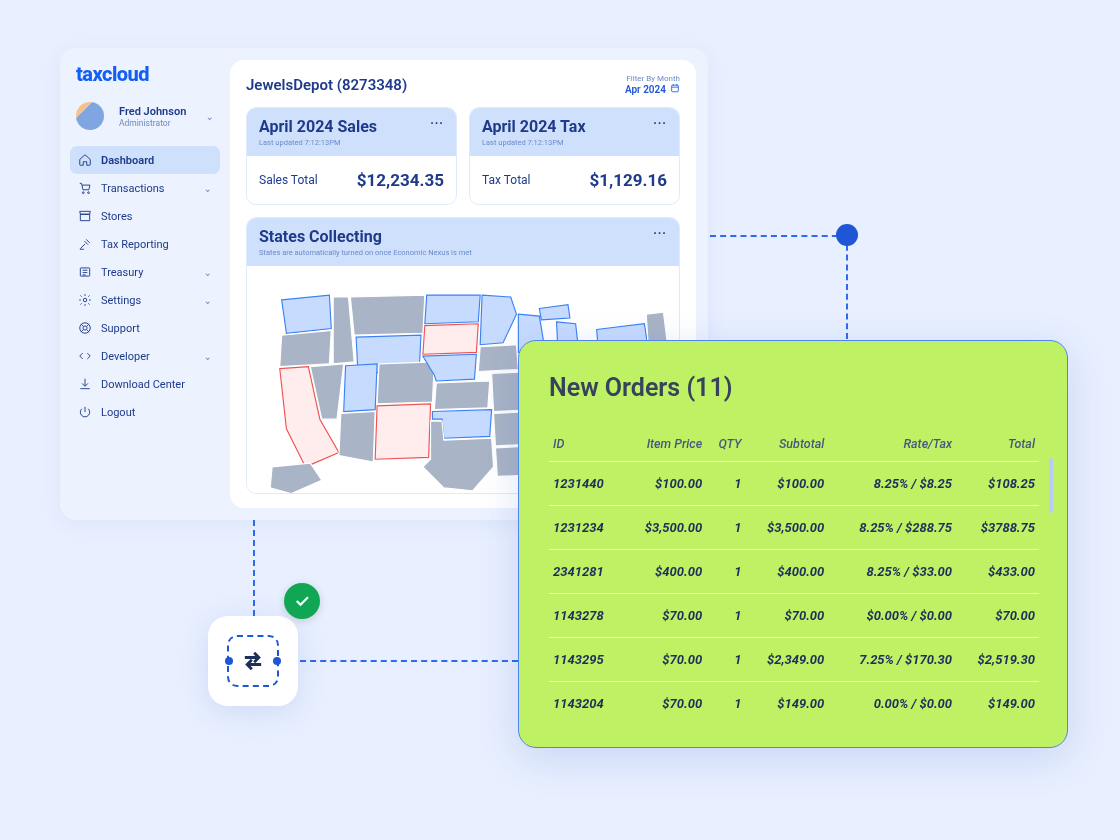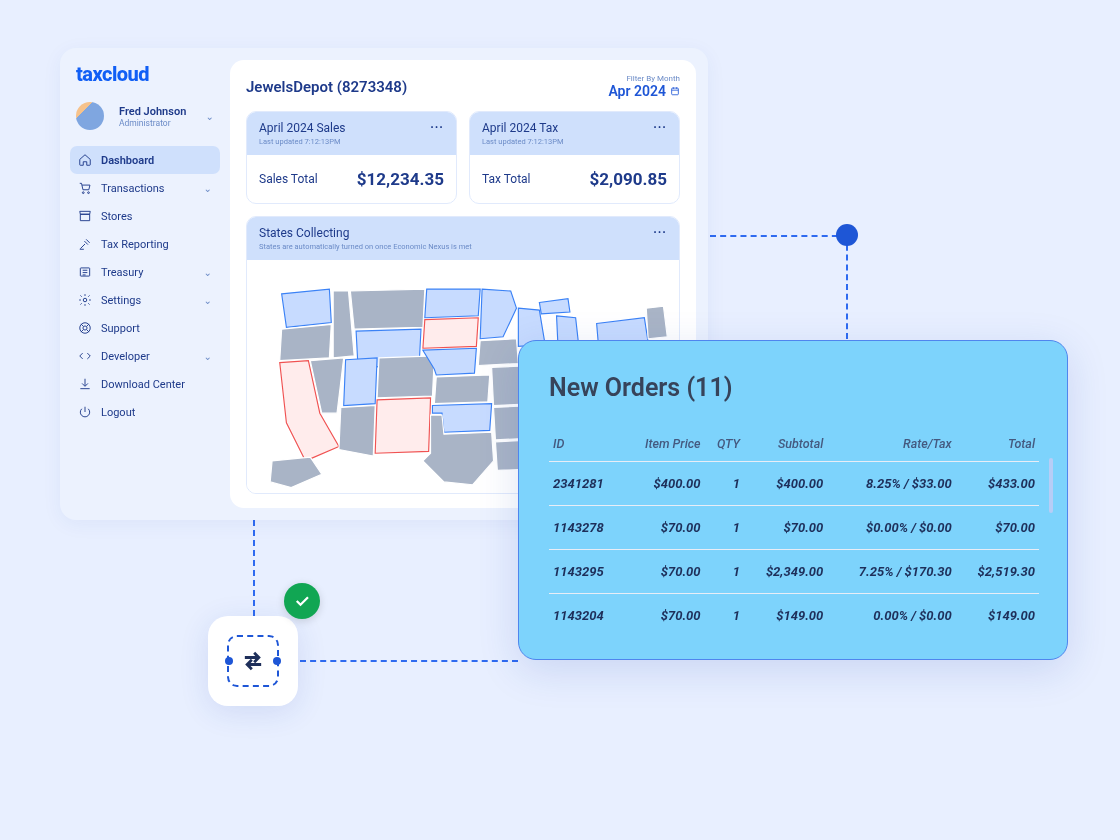--- a/index.html
+++ b/index.html
@@ -102,21 +102,21 @@
   font-size: 15px;
   font-weight: 600;
   color: #1e3a8a;
 }
 .filter {
   text-align: right;
   font-size: 8px;
   color: #6b8bc7;
 }
 .filter-value {
-  font-size: 14px;
+  font-size: 10px;
   color: #1e56d6;
   font-weight: 600;
   display: flex;
   align-items: center;
   gap: 4px;
 }
 
 .stats-row { display: flex; gap: 12px; }
 .stat-card {
   flex: 1;
@@ -124,21 +124,21 @@
   border-radius: 10px;
   overflow: hidden;
 }
 .stat-head {
   background: #cfe0fc;
   padding: 9px 12px;
   display: flex;
   justify-content: space-between;
   align-items: flex-start;
 }
-.stat-title { font-size: 12px; font-weight: 400; color: #1e3a8a; }
+.stat-title { font-size: 16px; font-weight: 700; color: #1e3a8a; }
 .stat-sub { font-size: 7.5px; color: #6b8bc7; margin-top: 2px; }
 .more { color: #1e3a8a; font-weight: bold; font-size: 12px; letter-spacing: 1px; }
 .stat-body {
   padding: 14px 12px;
   display: flex;
   justify-content: space-between;
   align-items: center;
 }
 .stat-label { font-size: 12px; color: #1e3a8a; }
 .stat-value { font-size: 17px; font-weight: 700; color: #1e3a8a; }
@@ -167,21 +167,21 @@
 .s-gray { fill: #a9b4c6; }
 .s-blue { fill: #c7dbff; stroke: #3b82f6; }
 .s-red  { fill: #ffecec; stroke: #f05252; }
 
 
 .orders {
   position: absolute;
   left: 518px;
   top: 340px;
   width: 550px;
-  background: #7dd3fc;
+  background: #bef264;
   border: 1px solid #4f85ee;
   border-radius: 18px;
   padding: 32px 28px 22px 30px;
   box-shadow: 0 10px 40px rgba(30,64,175,0.15);
 }
 .orders-title {
   font-size: 25px;
   font-weight: 600;
   color: #37435a;
   margin-bottom: 26px;
@@ -433,21 +433,21 @@
       <div class="stat-card">
         <div class="stat-head">
           <div>
             <div class="stat-title">April 2024 Tax</div>
             <div class="stat-sub">Last updated 7:12:13PM</div>
           </div>
           <span class="more">···</span>
         </div>
         <div class="stat-body">
           <span class="stat-label">Tax Total</span>
-          <span class="stat-value">$2,090.85</span>
+          <span class="stat-value">$1,129.16</span>
         </div>
       </div>
     </div>
 
     <div class="map-card">
       <div class="stat-head">
         <div>
           <div class="stat-title">States Collecting</div>
           <div class="stat-sub">States are automatically turned on once Economic Nexus is met</div>
         </div>
@@ -555,20 +555,36 @@
         <tr>
           <th>ID</th>
           <th>Item Price</th>
           <th>QTY</th>
           <th>Subtotal</th>
           <th>Rate/Tax</th>
           <th>Total</th>
         </tr>
       </thead>
       <tbody id="orders-body">
+          <tr>
+            <td>1231440</td>
+            <td>$100.00</td>
+            <td>1</td>
+            <td>$100.00</td>
+            <td>8.25% / $8.25</td>
+            <td>$108.25</td>
+          </tr>
+          <tr>
+            <td>1231234</td>
+            <td>$3,500.00</td>
+            <td>1</td>
+            <td>$3,500.00</td>
+            <td>8.25% / $288.75</td>
+            <td>$3788.75</td>
+          </tr>
           <tr>
             <td>2341281</td>
             <td>$400.00</td>
             <td>1</td>
             <td>$400.00</td>
             <td>8.25% / $33.00</td>
             <td>$433.00</td>
           </tr>
           <tr>
             <td>1143278</td>

